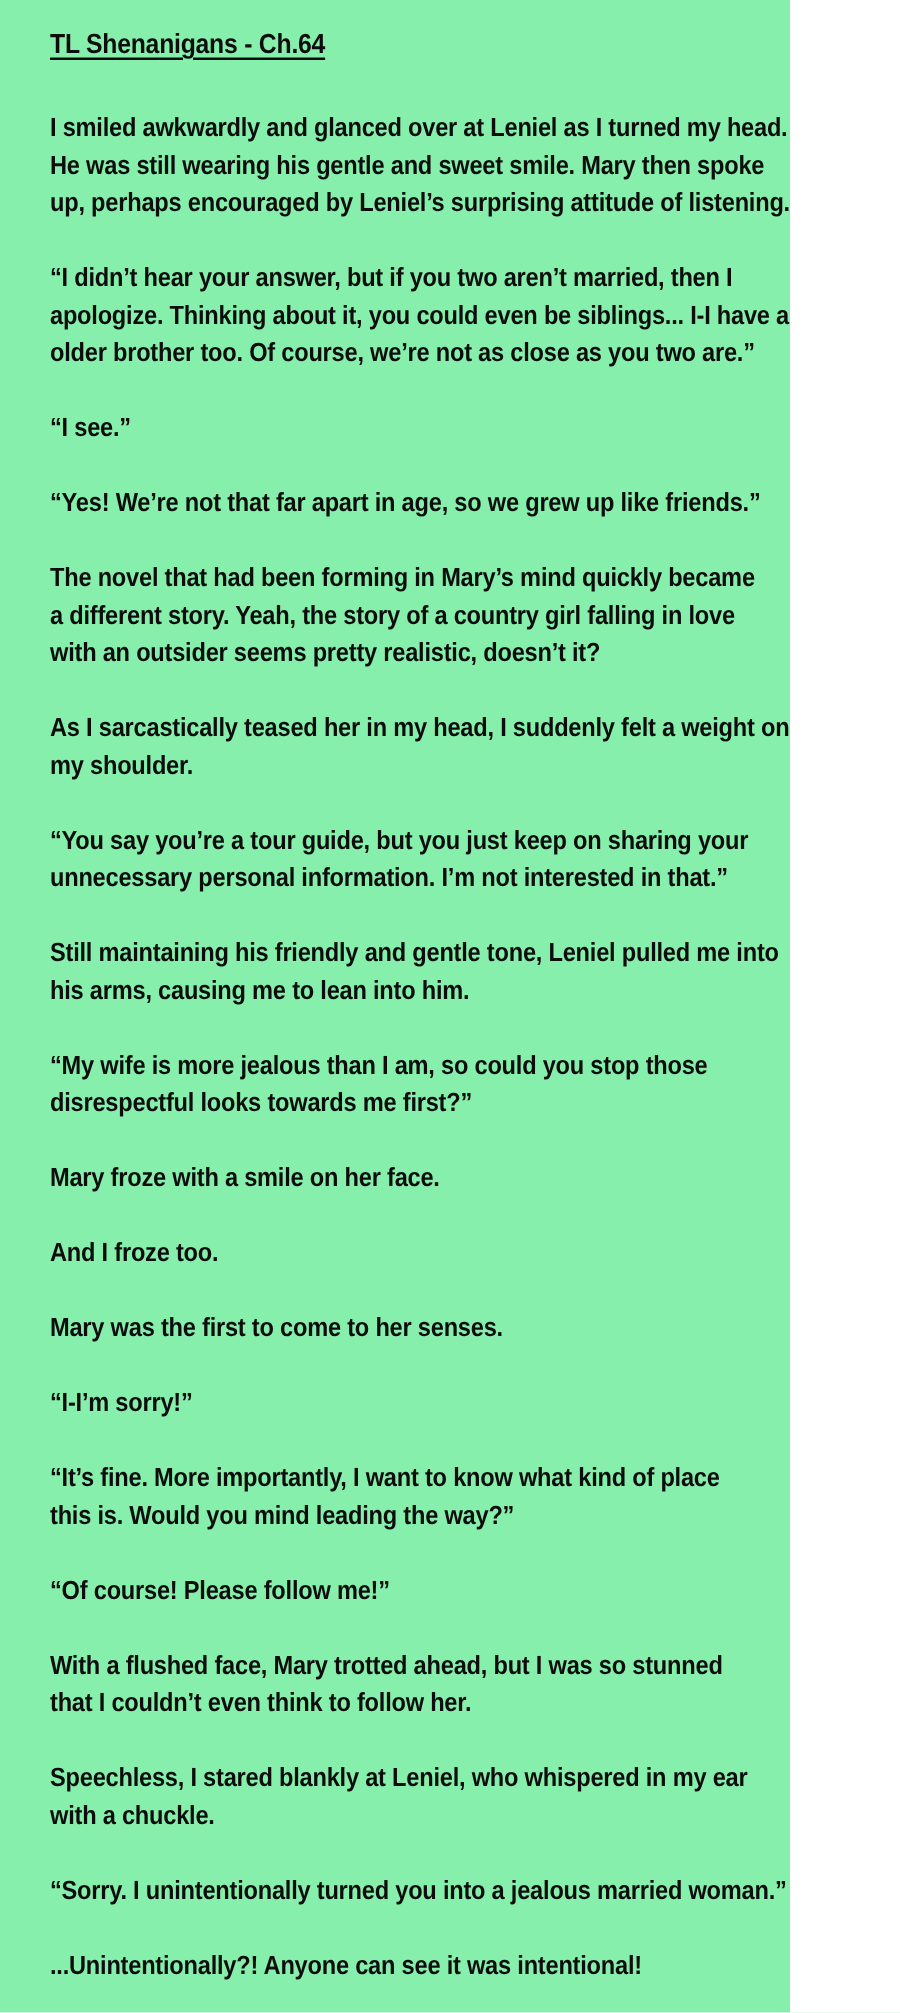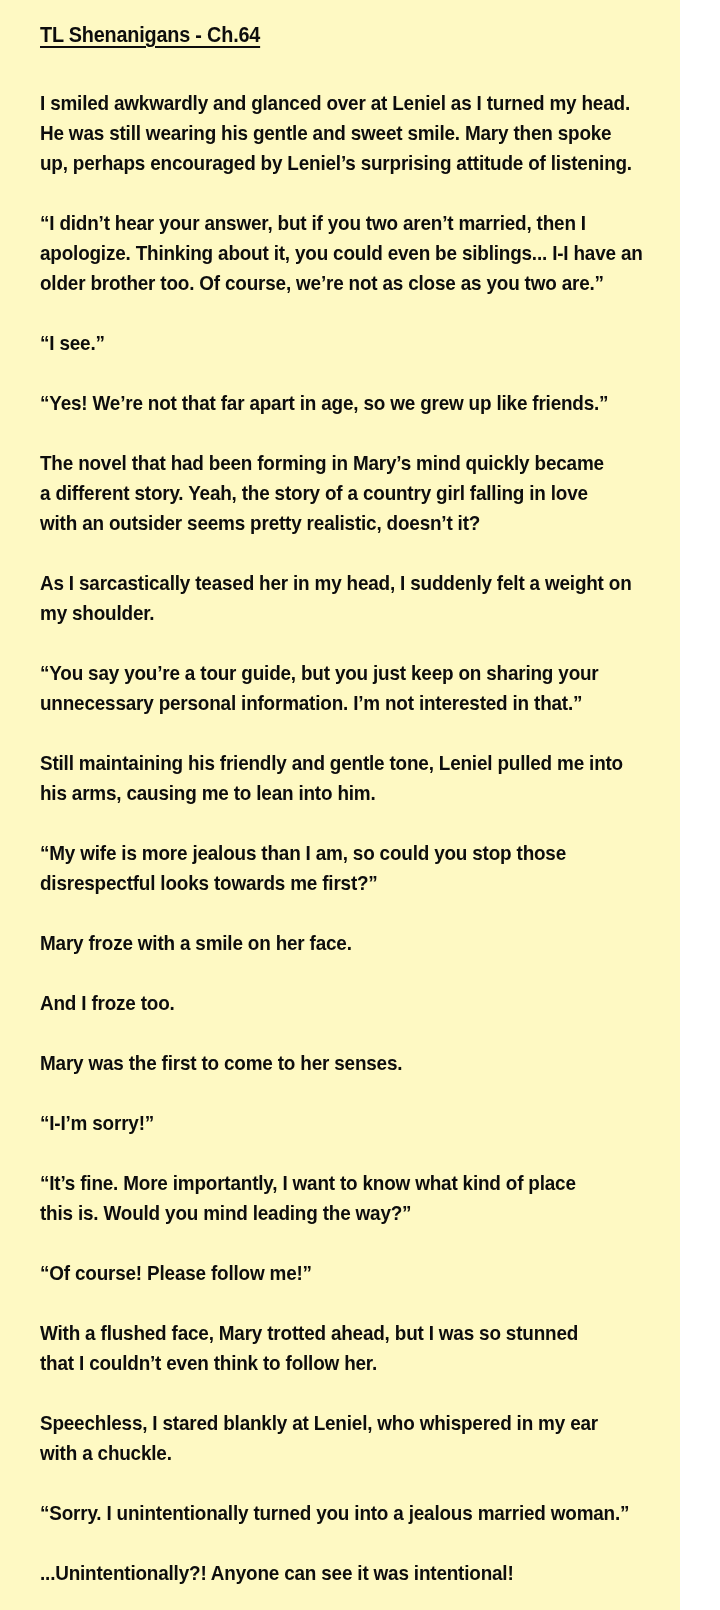--- a/index.html
+++ b/index.html
@@ -2,23 +2,23 @@
 <html><head>
 <meta charset="utf-8">
 <style>
   html, body {
     margin: 0;
     padding: 0;
     background: #ffffff;
   }
   .page {
     position: relative;
-    width: 680px;
+    width: 632px;
     height: 1610px;
-    background: #fef9c3;
+    background: #86efac;
     overflow: hidden;
     font-family: "Liberation Sans", sans-serif;
     color: #0d0d0d;
   }
   .content {
     padding: 22px 30px 0 40px;
   }
   .title {
     font-size: 22px;
     line-height: 26px;

